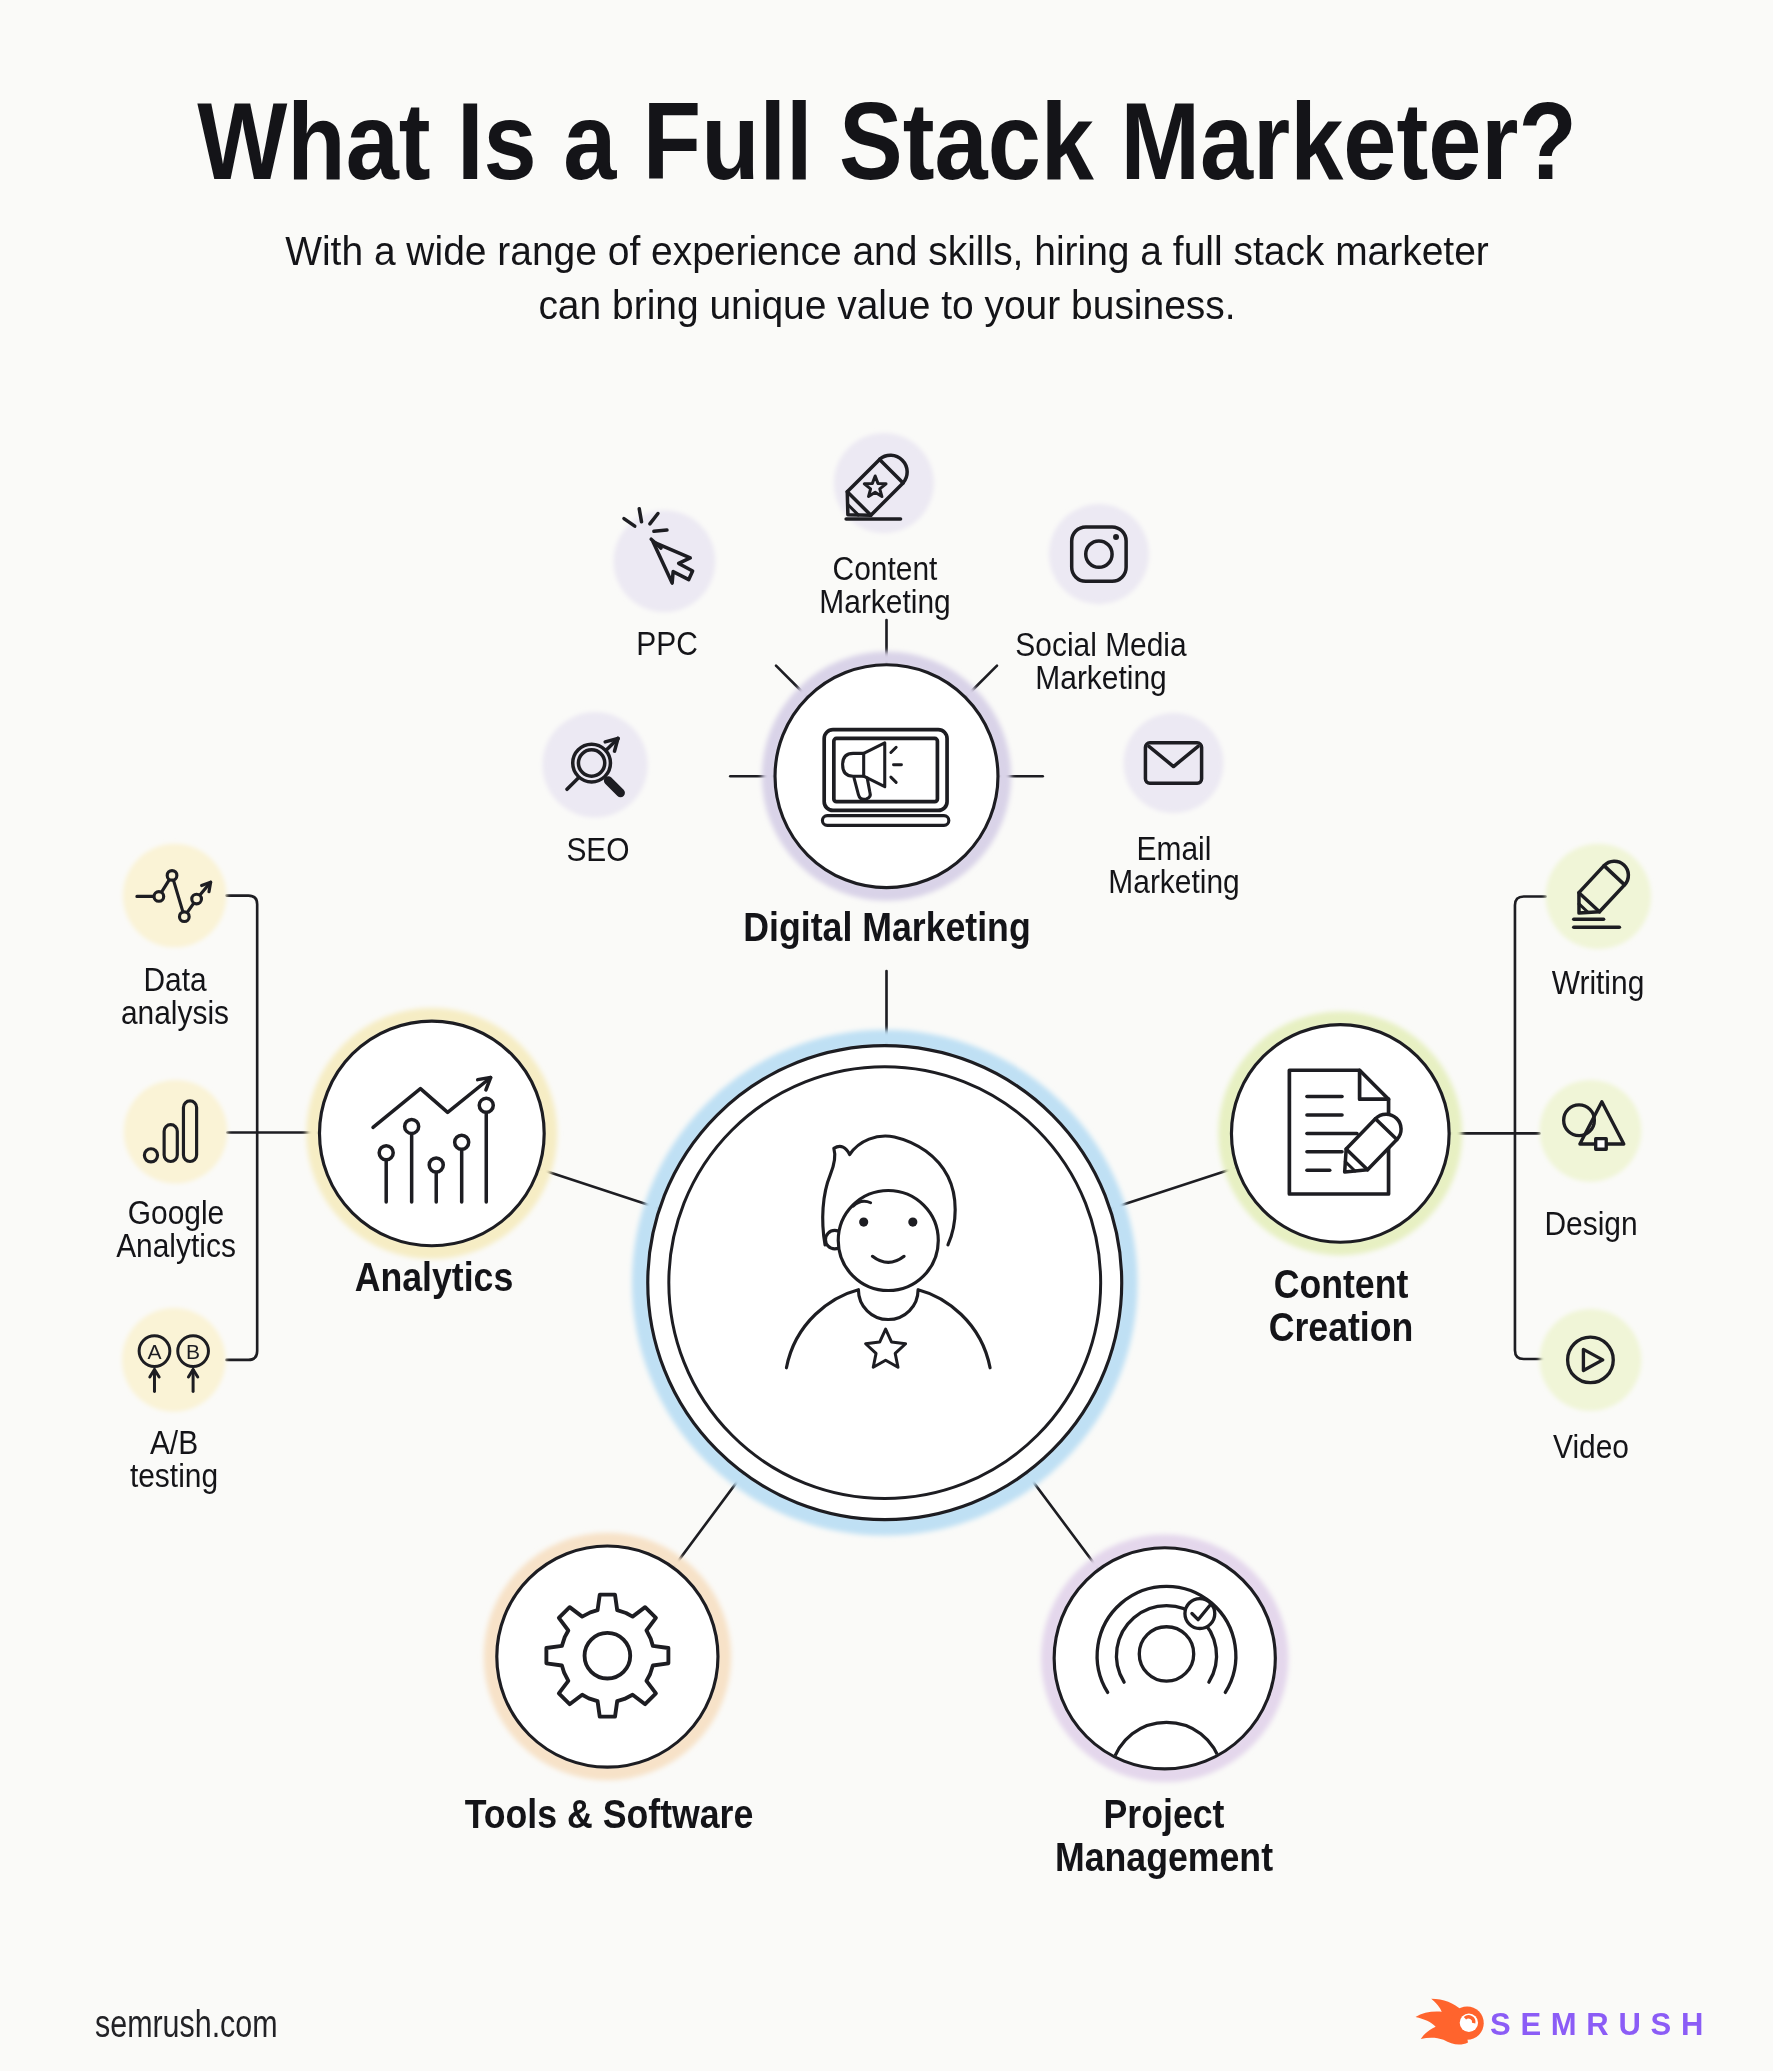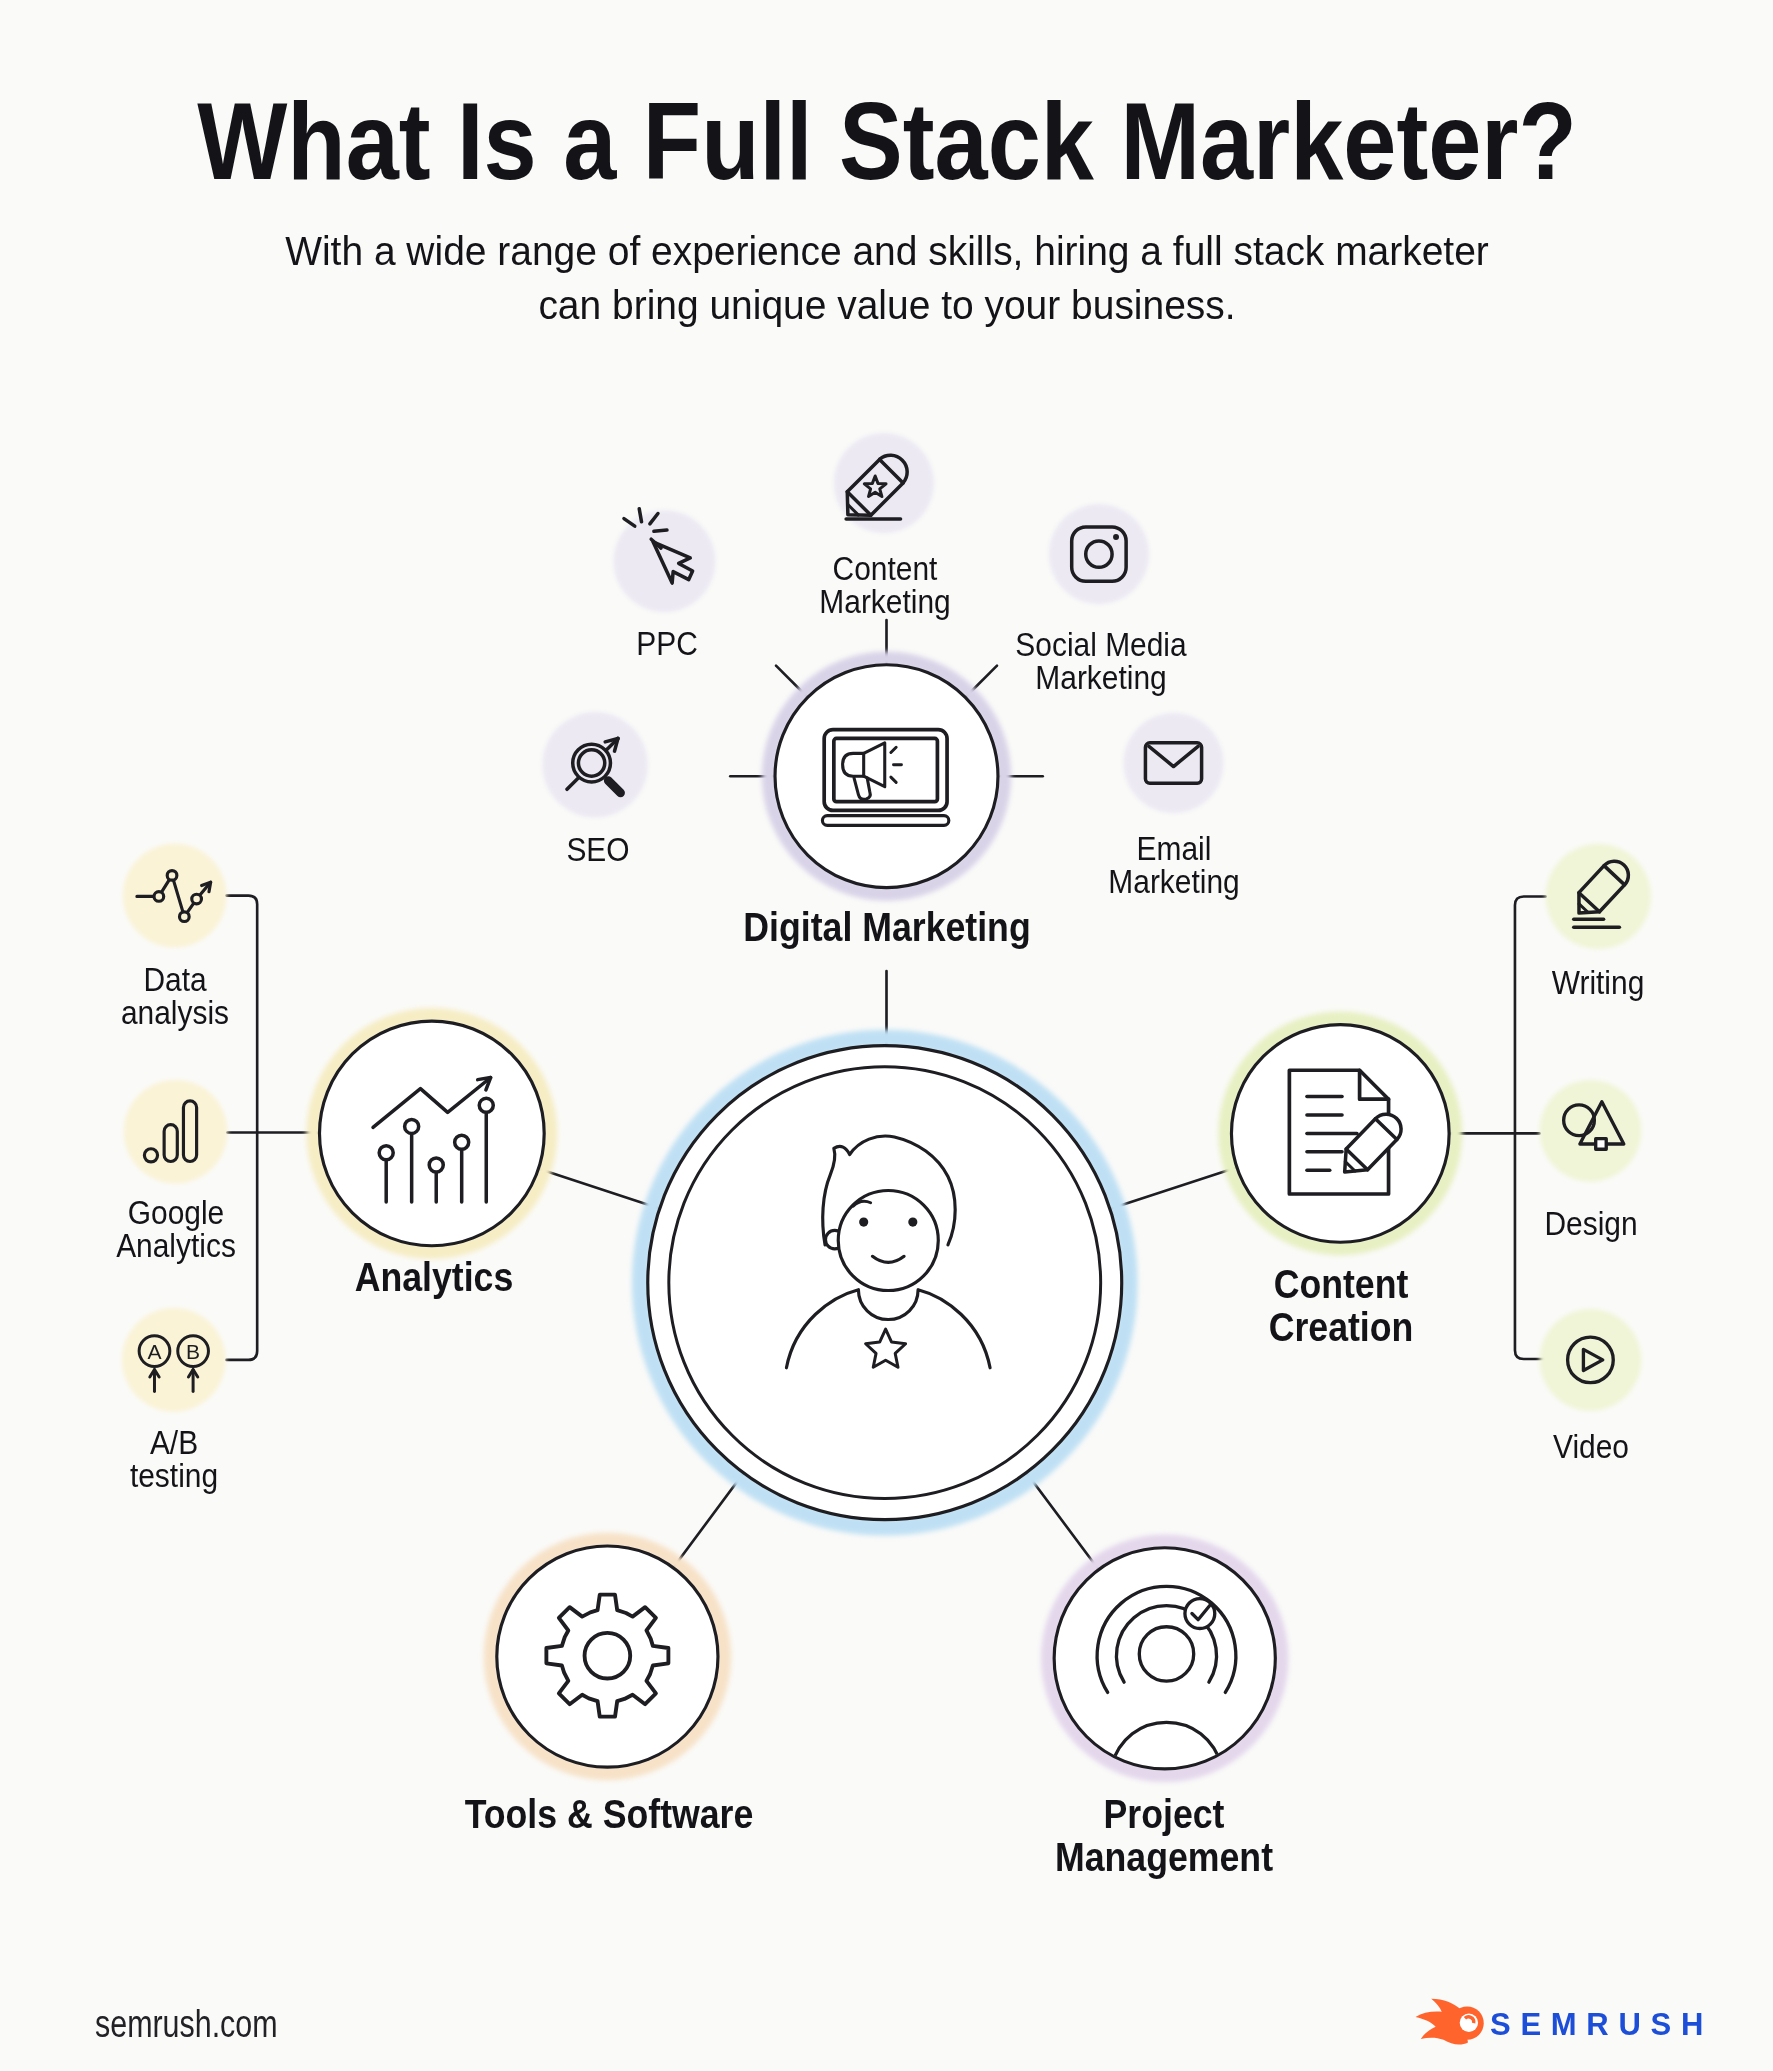--- a/index.html
+++ b/index.html
@@ -13,21 +13,21 @@
   .subtitle { margin:0; position:absolute; width:max-content; left:887px; top:224px; transform:translate3d(-50%,0,0) scaleX(0.95);
            transform-origin:center top; font-size:41px; line-height:54px; text-align:center;
            white-space:pre-line; }
   .cat-label { position:absolute; width:max-content; transform:translate3d(-50%,0,0) scaleX(0.87); transform-origin:center top;
            font-size:41px; line-height:43px; font-weight:bold; text-align:center; white-space:pre-line; }
   .sat-label { position:absolute; width:max-content; transform:translate3d(-50%,0,0) scaleX(0.88); transform-origin:center top;
            font-size:34px; line-height:33px; text-align:center; white-space:pre-line; }
   .site { position:absolute; width:max-content; left:95px; top:2004px; font-size:39px; line-height:39px;
            transform:scaleX(0.78) translateZ(0); transform-origin:left top; color:#222226; }
   .brand { position:absolute; width:max-content; transform:translateZ(0); right:60px; top:2008px; font-size:31px; line-height:33px;
-           font-weight:bold; letter-spacing:9.7px; color:#1d4ed8; }
+           font-weight:bold; letter-spacing:9.7px; color:#8b5cf6; }
 </style>
 </head>
 <body>
 
 <div class="page">
   <svg class="art" width="1773" height="2072" viewBox="0 0 2020 2360">
     <defs>
       <filter id="soft" x="-30%" y="-30%" width="160%" height="160%">
           <feGaussianBlur stdDeviation="3"></feGaussianBlur>
         </filter>

